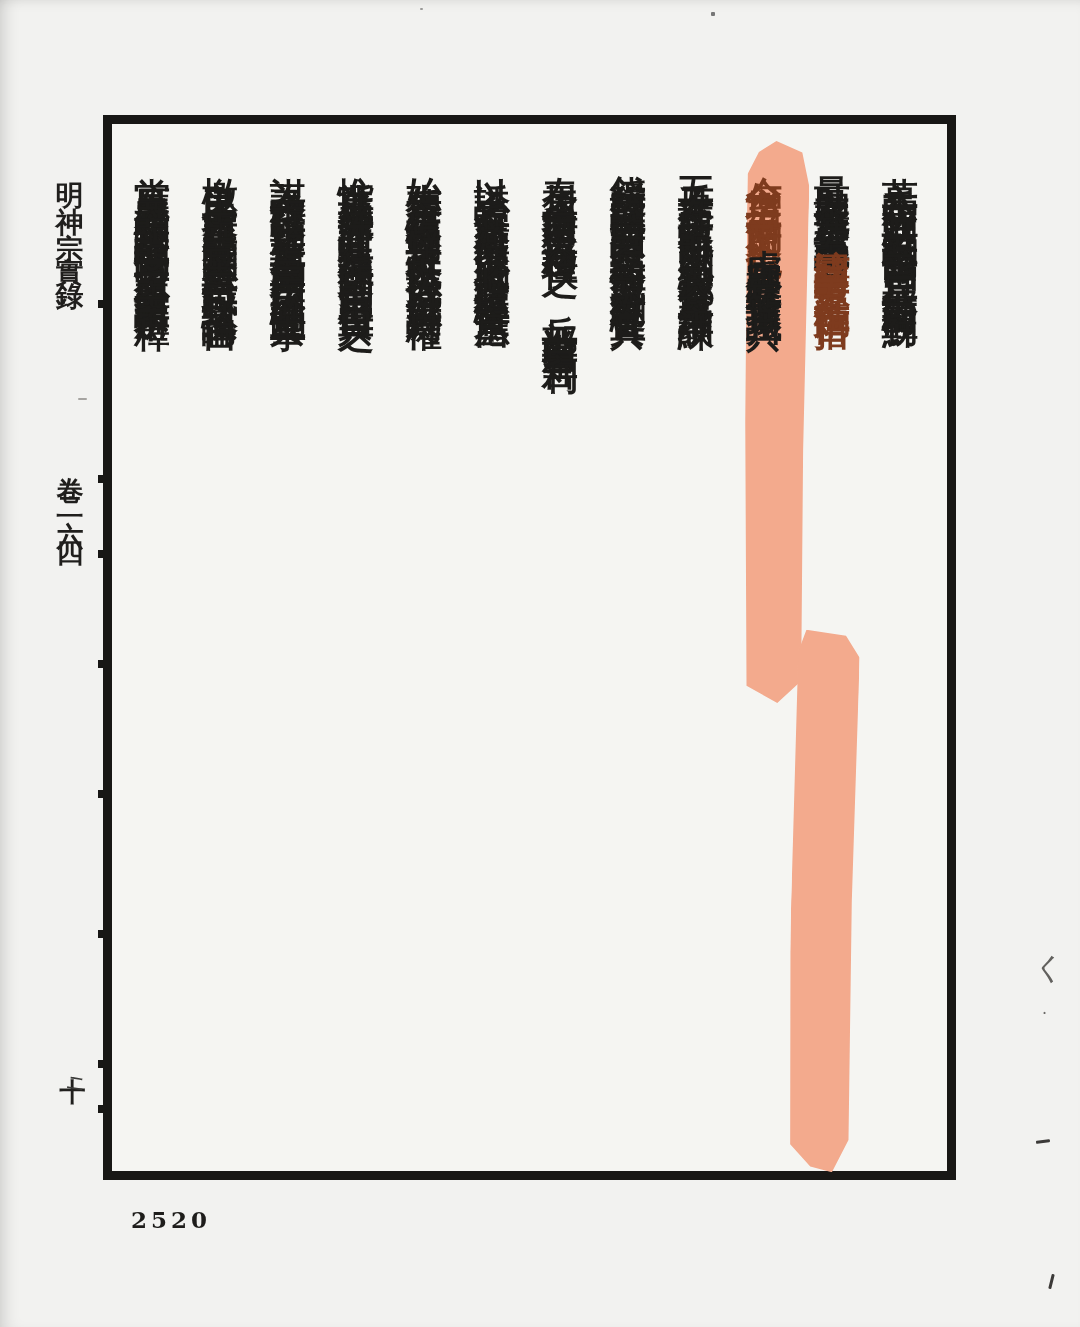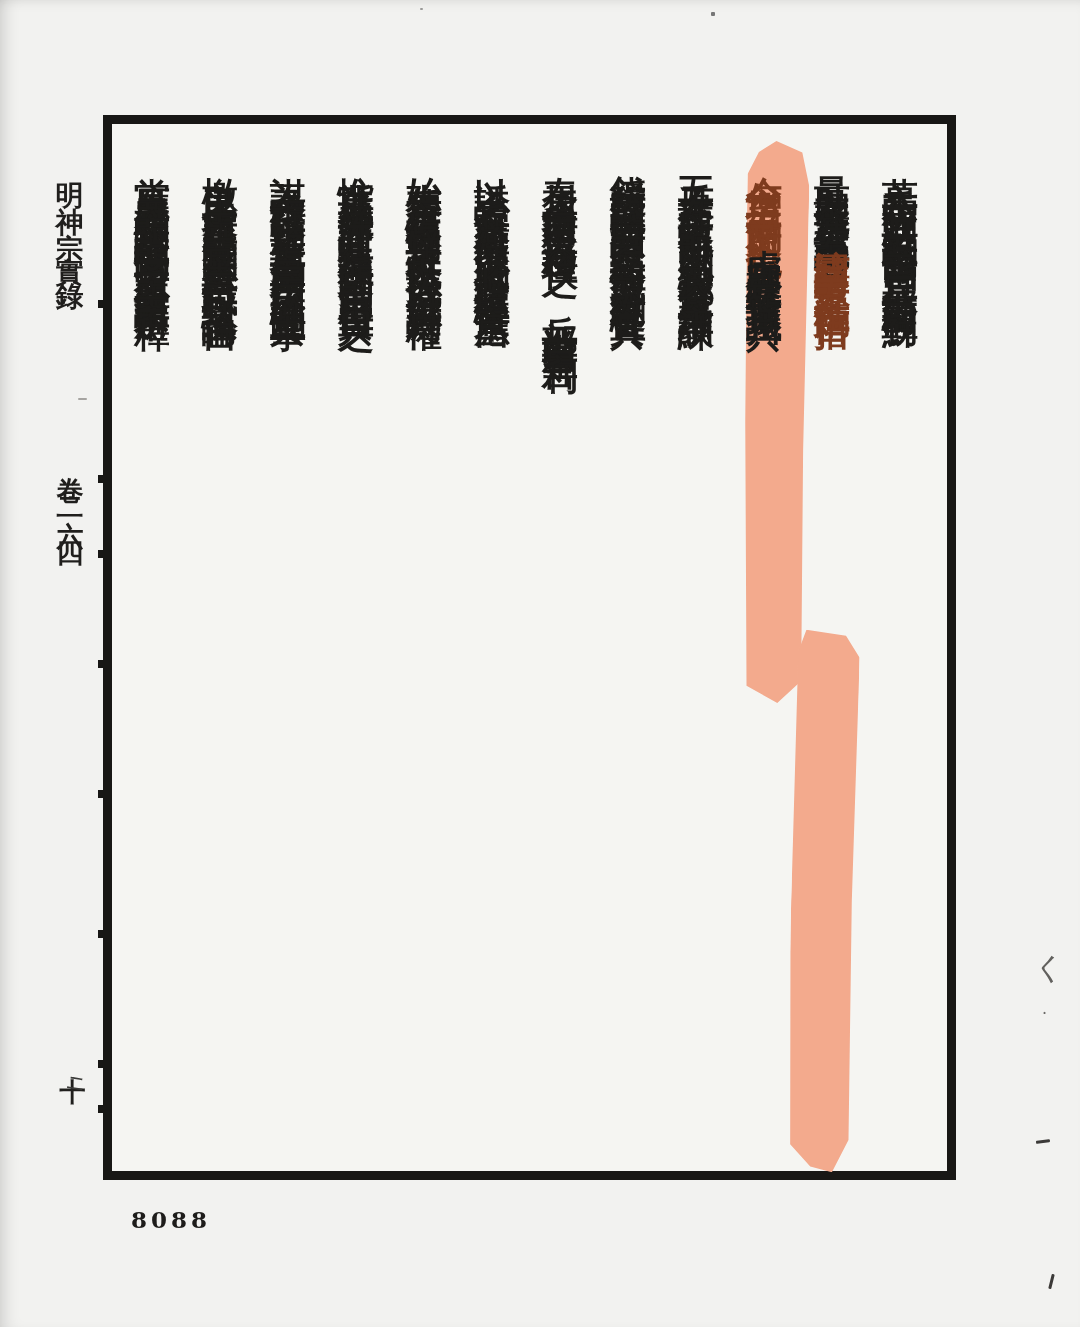--- a/index.html
+++ b/index.html
@@ -96,21 +96,21 @@
   <div class="col" style="left:407px"><span>始末傳貢之緣恢復朝鮮之故大抵以撻伐為威以許貢為權</span></div>
   <div class="col" style="left:339px"><span>惟冀成功無嫌詐計而其遣使往採行間捐金則臣星實與之</span></div>
   <div class="col" style="left:271px"><span>謀為今科臣張輔之等疑其書揭之異同按臣周維翰勘其事</span></div>
   <div class="col" style="left:203px"><span>檄之已去夫按臣親赴查覈聞見必真科臣職司封駁讜論自</span></div>
   <div class="col" style="left:135px"><span>當應昌處置稍有闕謬或書揭間有矛盾而臺省諸臣所不釋</span></div>
 
   <div class="spine" id="spine-title">明神宗實錄</div>
   <div class="spine" id="spine-volume">卷二六四</div>
   <div class="spine" id="folio"><span>十</span><span class="small">二</span></div>
 
-  <div id="pagenum">8088</div>
+  <div id="pagenum">2520</div>
 
   <div class="artifact" id="art-squiggle">く</div>
   <div class="artifact" id="art-dot">·</div>
   <div class="speck" id="art-dash-right"></div>
   <div class="speck" id="art-corner"></div>
   <div class="speck" id="art-top-dot"></div>
   <div class="speck" id="art-top-speck"></div>
   <div class="speck" id="art-left-dash"></div>
 
 </div>

